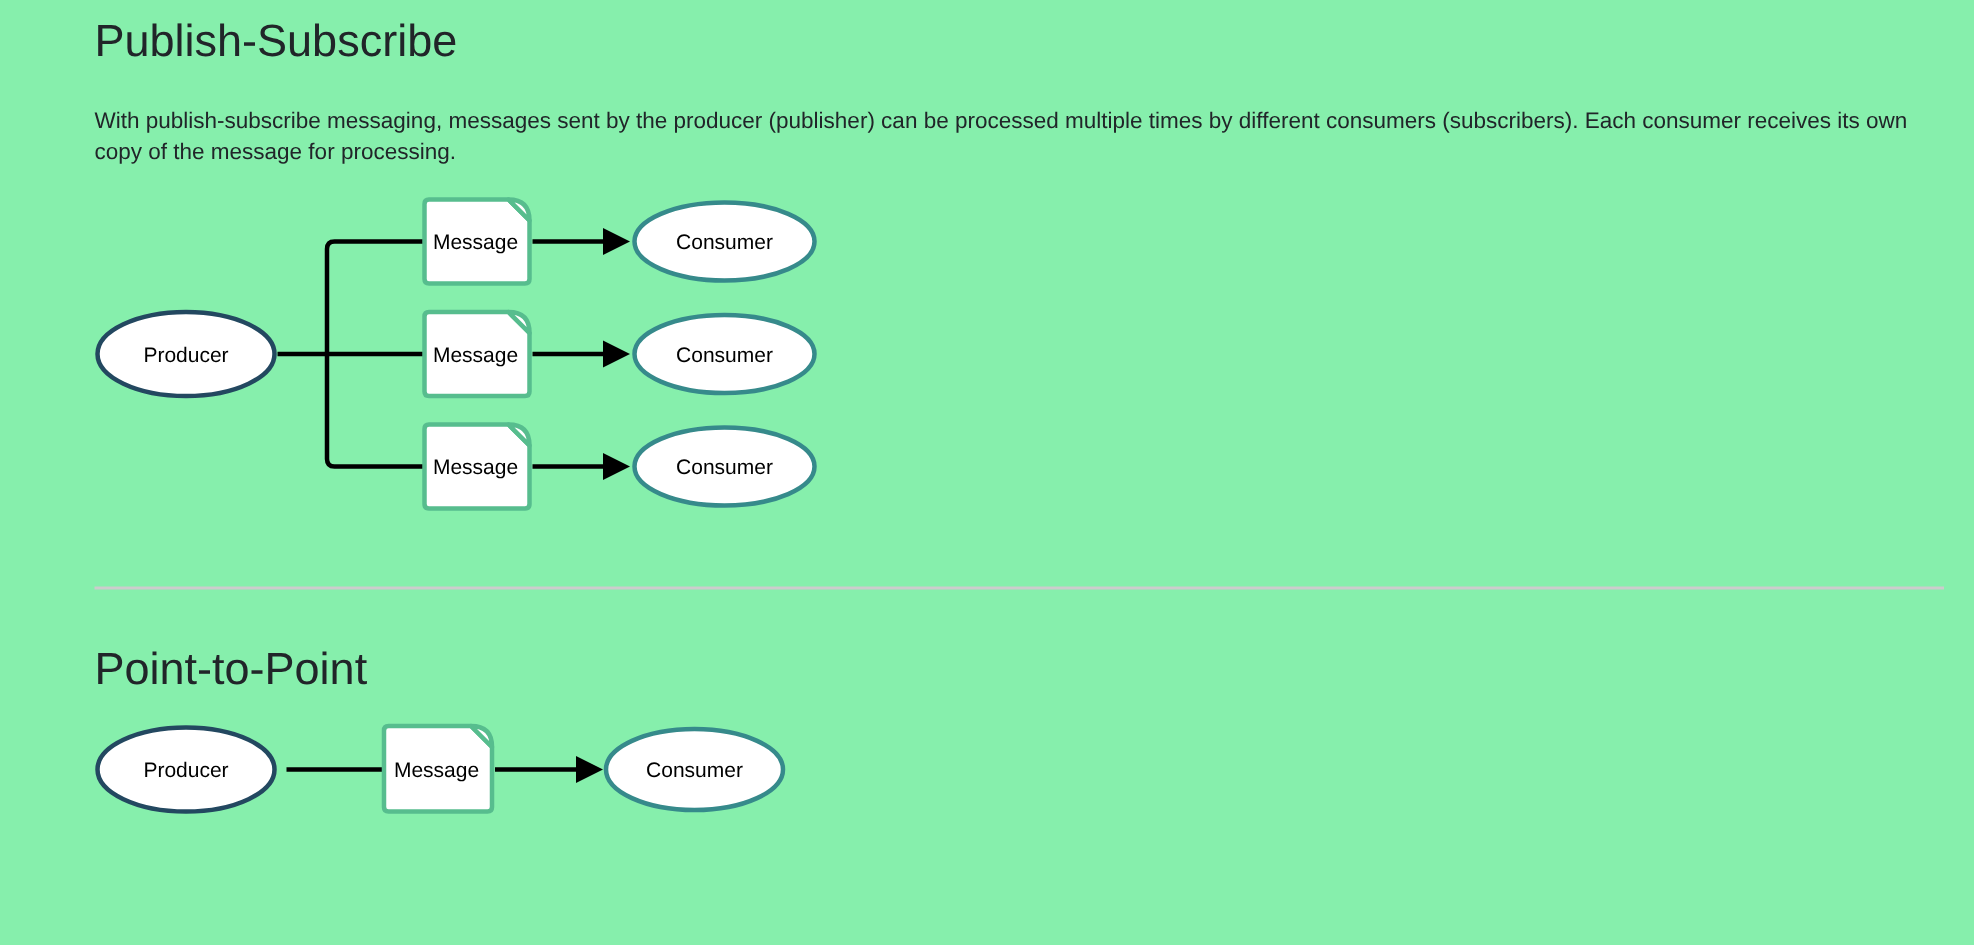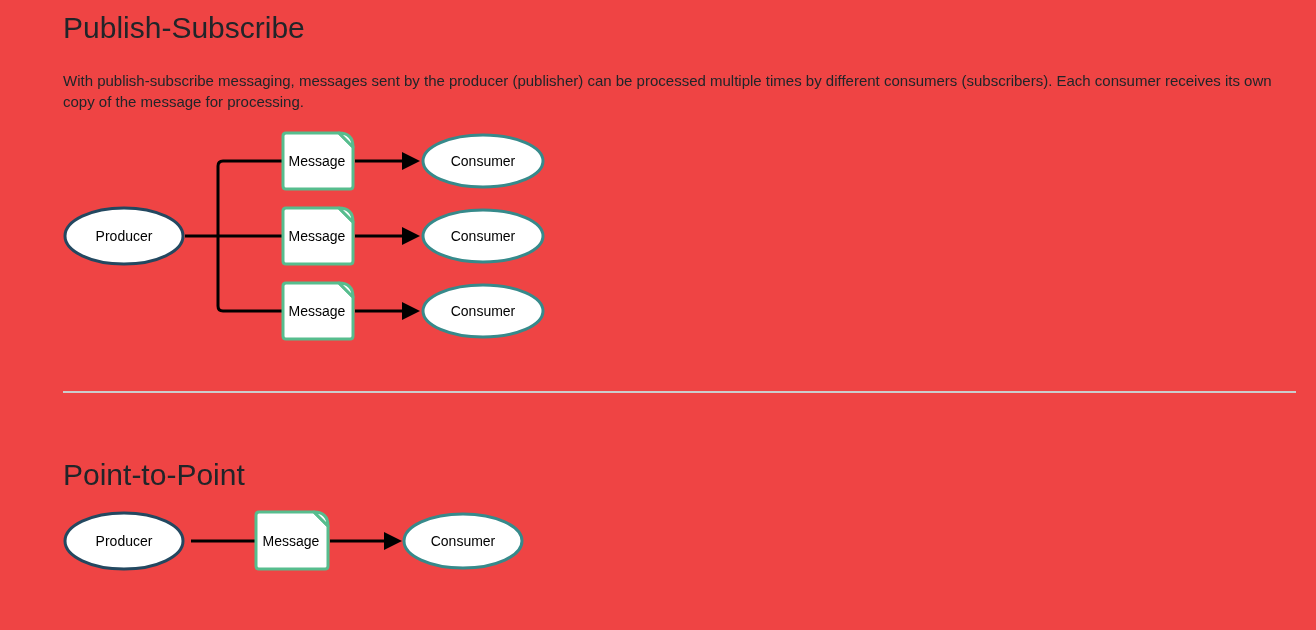--- a/index.html
+++ b/index.html
@@ -15,33 +15,33 @@
     margin: 0;
     padding: 0;
     background: #ffffff;
     font-family: "Liberation Sans", "DejaVu Sans", sans-serif;
     color: var(--text);
   }
   .page {
     width: 1316px;
     height: 630px;
     overflow: hidden;
-    background: #ef4444;
+    background: #86efac;
   }
   .content {
     padding: 0 20px 0 63px;
   }
   h1 {
     font-size: 30px;
     line-height: 36px;
     font-weight: 400;
     margin: 10px 0 0 0;
     color: var(--text);
   }
-  h1.second { margin-top: 64px; }
+  h1.second { margin-top: 36px; }
   p.desc {
     font-size: 15px;
     line-height: 21px;
     font-weight: 400;
     margin: 24px 0 0 0;
     color: var(--text);
   }
   svg.diagram {
     display: block;
     margin-top: 18px;

